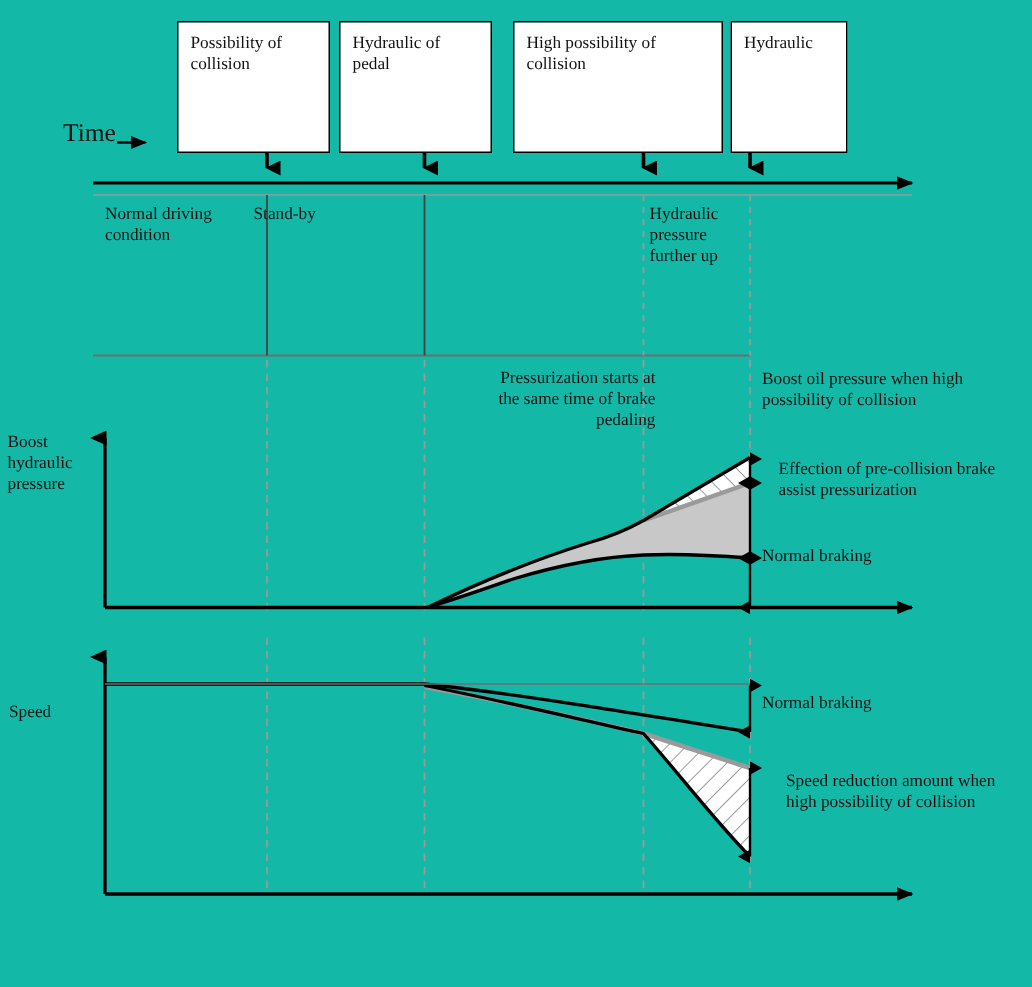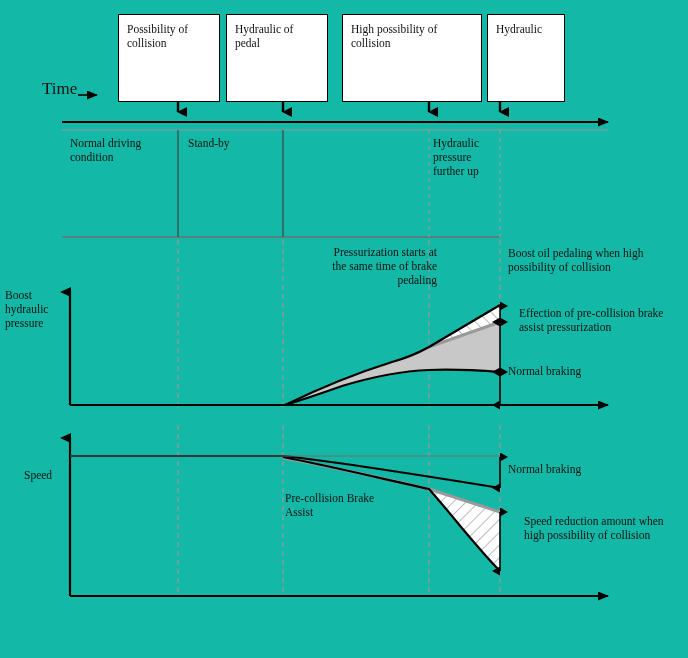--- a/index.html
+++ b/index.html
@@ -184,46 +184,44 @@
   <div class="evt-box" style="left:342px; top:14px; width:140px; height:88px;">High possibility
 of collision</div>
 
   <div class="evt-box" style="left:487px; top:14px; width:78px; height:88px;">Hydraulic</div>
 
   <div class="time-label" style="left:42px; top:79px;">Time</div>
 
   <div class="lbl" style="left:70px; top:136px; width:105px;">Normal driving
 condition</div>
 
-  <div class="lbl" style="left:188px; top:136px; width:92px;">Stand-by</div>
+  <div class="lbl" style="left:169px; top:136px; width:92px;">Stand-by</div>
 
 
   <div class="lbl" style="left:433px; top:136px; width:68px;">Hydraulic
 pressure
 further up</div>
 
   <div class="lbl" style="left:287px; top:245px; width:150px;text-align:right;">Pressurization starts at
 the same time of brake
 pedaling</div>
 
   <div class="lbl" style="left:5px; top:288px; width:62px;">Boost
 hydraulic
 pressure</div>
 
-  <div class="lbl" style="left:508px; top:246px; width:172px;">Boost oil pedaling when high
+  <div class="lbl" style="left:508px; top:246px; width:172px;">Boost oil pressure when high
 possibility of collision</div>
 
   <div class="lbl" style="left:508px; top:306px; width:176px;margin-left:11px;">Effection of pre-collision brake
 assist pressurization</div>
 
   <div class="lbl" style="left:508px; top:364px; width:150px;">Normal braking</div>
 
-  <div class="lbl" style="left:24px; top:468px; width:60px;">Speed</div>
-
-  <div class="lbl" style="left:285px; top:491px; width:132px;">Pre-collision Brake
-Assist</div>
+  <div class="lbl" style="left:6px; top:468px; width:60px;">Speed</div>
+
 
   <div class="lbl" style="left:508px; top:462px; width:140px;">Normal braking</div>
 
   <div class="lbl" style="left:524px; top:514px; width:176px;">Speed reduction amount when
 high possibility of collision</div>
 
 </div>
 
 </body></html>

